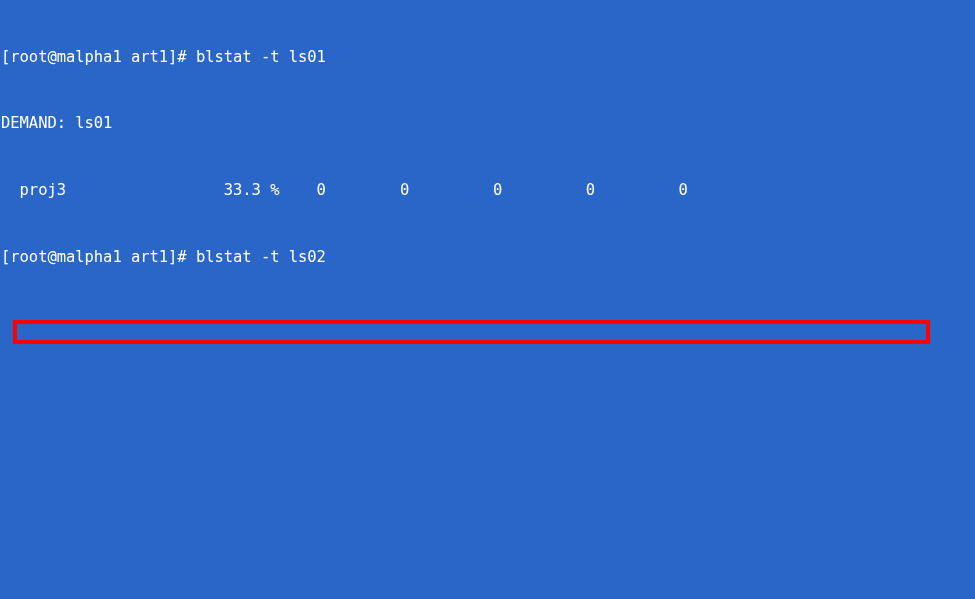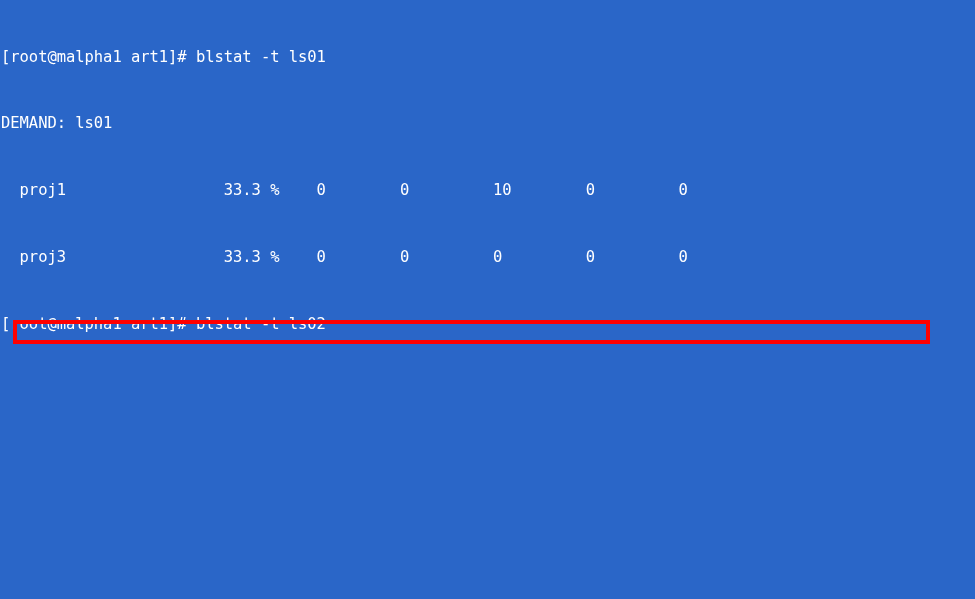--- a/index.html
+++ b/index.html
@@ -79,21 +79,20 @@
   }
 </style>
 </head>
 <body>
 
 <div id="terminal">
 
   <div id="screen">
     <div class="line">[root@malpha1 art1]# blstat -t ls01</div>
     <div class="line">DEMAND: ls01</div>
-    <div class="line">  proj1                 33.3 %    0        0         10        0         0</div>
     <div class="line">  proj3                 33.3 %    0        0         0         0         0</div>
     <div class="line">[root@malpha1 art1]# blstat -t ls02</div>
     
     
     
     
     
     
     
     

